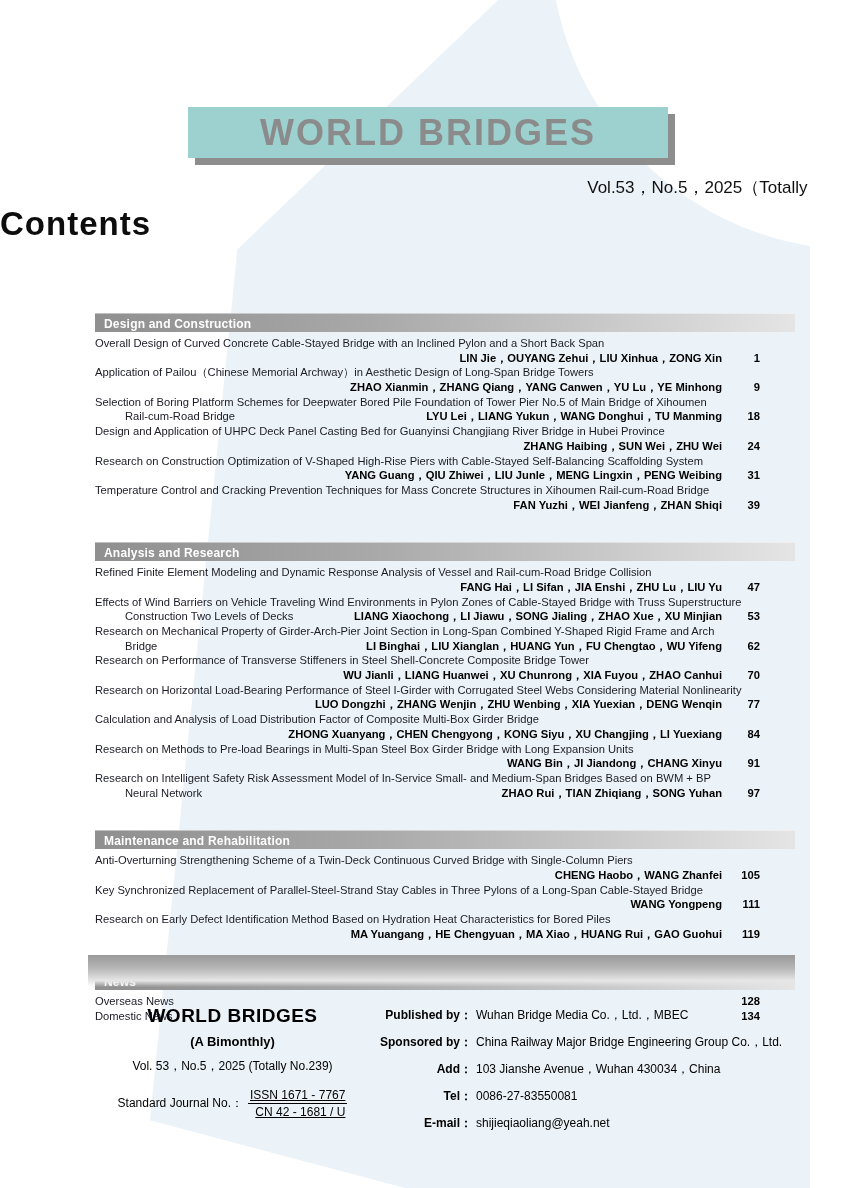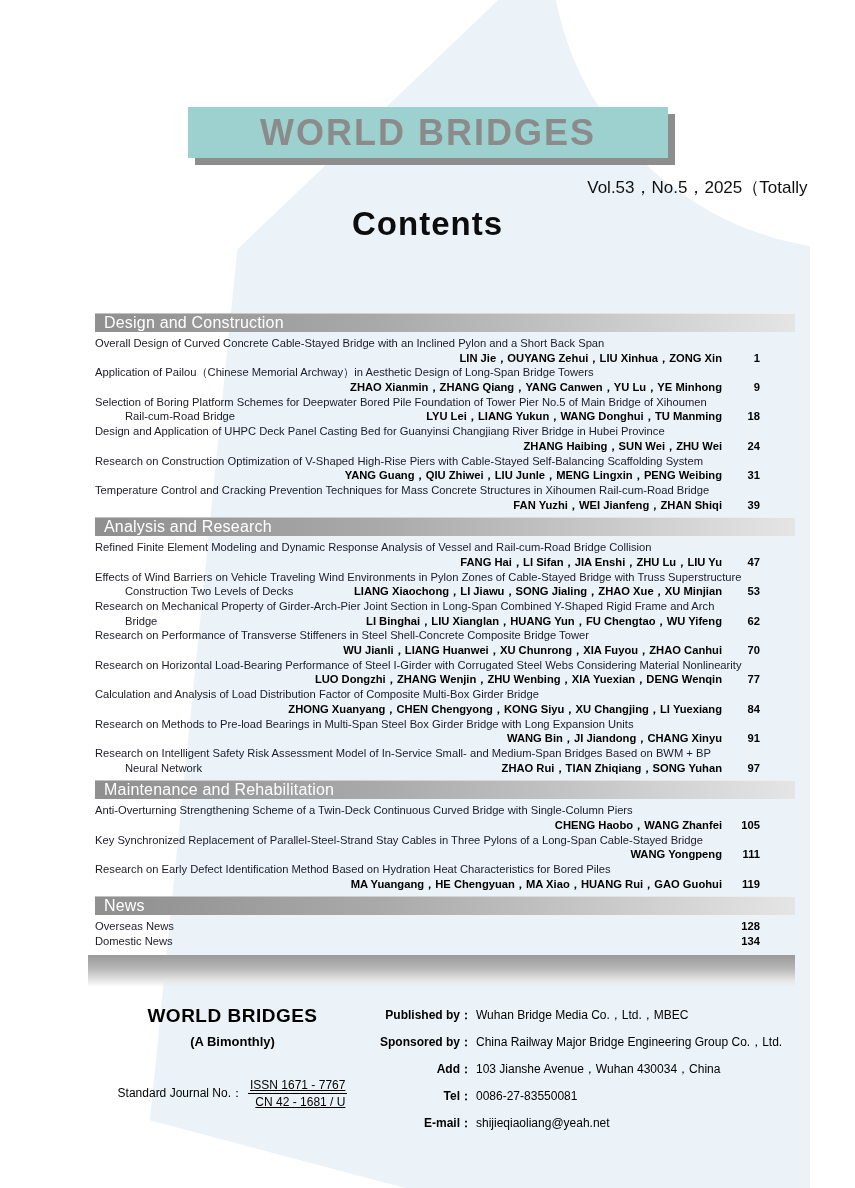--- a/index.html
+++ b/index.html
@@ -15,48 +15,48 @@
 
   .fg { position:absolute; inset:0; }
 
   
   .banner { position:absolute; left:188px; top:107px; width:480px; height:51px;
     background:#9cd1cf; box-shadow:7px 7px 0 0 #8d8d8d;
     display:flex; align-items:center; justify-content:center; }
   .banner-text { font-size:36px; font-weight:bold; color:#8b8b8b; letter-spacing:2px; }
   .issue-line { position:absolute; left:0; top:176px; width:855px; text-align:right;
     font-size:17px; color:#111;margin-left:29px; }
-  .contents-title { position:absolute; left:0; top:205px; width:855px; text-align:center;
+  .contents-title { position:absolute; left:0; top:205px; width:855px; text-align:left;
     font-size:33px; font-weight:bold; color:#0d0d0d; letter-spacing:1px; }
 
   
   .toc { position:absolute; left:95px; top:313px; width:700px; }
-  .toc-section { margin-top:5px; }
+  .toc-section { margin-top:30px; }
   .toc-section:first-child { margin-top:0; }
   .section-bar { width:700px; height:19px; line-height:19px; padding-left:9px; margin-bottom:4px;
     background:linear-gradient(to right,#8f8f8f 0%,#a9a9a9 40%,#c6c6c6 70%,#e5e5e5 100%);
     box-shadow:inset 0 1px 0 rgba(255,255,255,.45); }
-  .section-label { color:#ffffff; font-weight:normal; font-size:16px; letter-spacing:.2px; }
+  .section-label { color:#ffffff; font-weight:bold; font-size:12px; letter-spacing:.2px; }
   .toc-row { display:flex; align-items:baseline; width:665px; height:14.7px;
     font-size:11.2px; line-height:14.7px; color:#1b1b26; white-space:nowrap; }
   .toc-text { white-space:nowrap; }
   .toc-text.indent { padding-left:30px; }
   .spacer { flex:1 1 auto; }
   .toc-authors { font-weight:bold; color:#000; white-space:nowrap; }
   .toc-page { font-weight:bold; color:#000; min-width:26px; margin-left:12px; text-align:right; }
 
   .bottom-separator { position:absolute; left:88px; top:955px; width:707px; height:32px;
     background:linear-gradient(to bottom,#9a9a9a 0%,#b5b5b5 40%,#e6e6e6 80%,rgba(255,255,255,0) 100%); }
 
   
   .footer-left { position:absolute; left:95px; top:1005px; width:275px; text-align:center; color:#000; }
   .fl-title { font-size:19px; font-weight:bold; letter-spacing:.5px; }
   .fl-sub { font-size:13px; font-weight:bold; margin-top:7px; }
   .fl-issue { font-size:12px; margin-top:9px; }
-  .fl-std { font-size:12px; margin-top:29px; display:flex; align-items:center; justify-content:center; gap:5px; }
+  .fl-std { font-size:12px; margin-top:13px; display:flex; align-items:center; justify-content:center; gap:5px; }
   .fraction { display:inline-block; text-align:right;text-decoration:underline; }
   .fraction .top { border-bottom:1px solid #000; padding:0 2px 1px 2px; }
   .fraction .bot { padding:1px 2px 0 2px; }
 
   .footer-right { position:absolute; left:378px; top:1006px; width:420px; color:#000; }
   .info-row { display:flex; align-items:baseline; margin-bottom:9px; font-size:12px; line-height:18px; }
   .info-label { font-weight:bold; width:94px; text-align:right; flex:0 0 94px; }
   .info-value { margin-left:4px; white-space:nowrap; }
 </style>
 </head>
@@ -253,20 +253,21 @@
             <span class="toc-page">134</span>
           </div>
         </div>
       </div>
 
     <div class="bottom-separator"></div>
 
     <div class="footer-left">
       <div class="fl-title">WORLD BRIDGES</div>
       <div class="fl-sub">(A Bimonthly)</div>
+      <div class="fl-issue">Vol. 53，No.5，2025 (Totally No.239)</div>
       <div class="fl-std">
         <span>Standard Journal No.：</span>
         <span class="fraction">
           <div class="top">ISSN 1671 - 7767</div>
           <div class="bot">CN 42 - 1681 / U</div>
         </span>
       </div>
     </div>
 
     <div class="footer-right">

